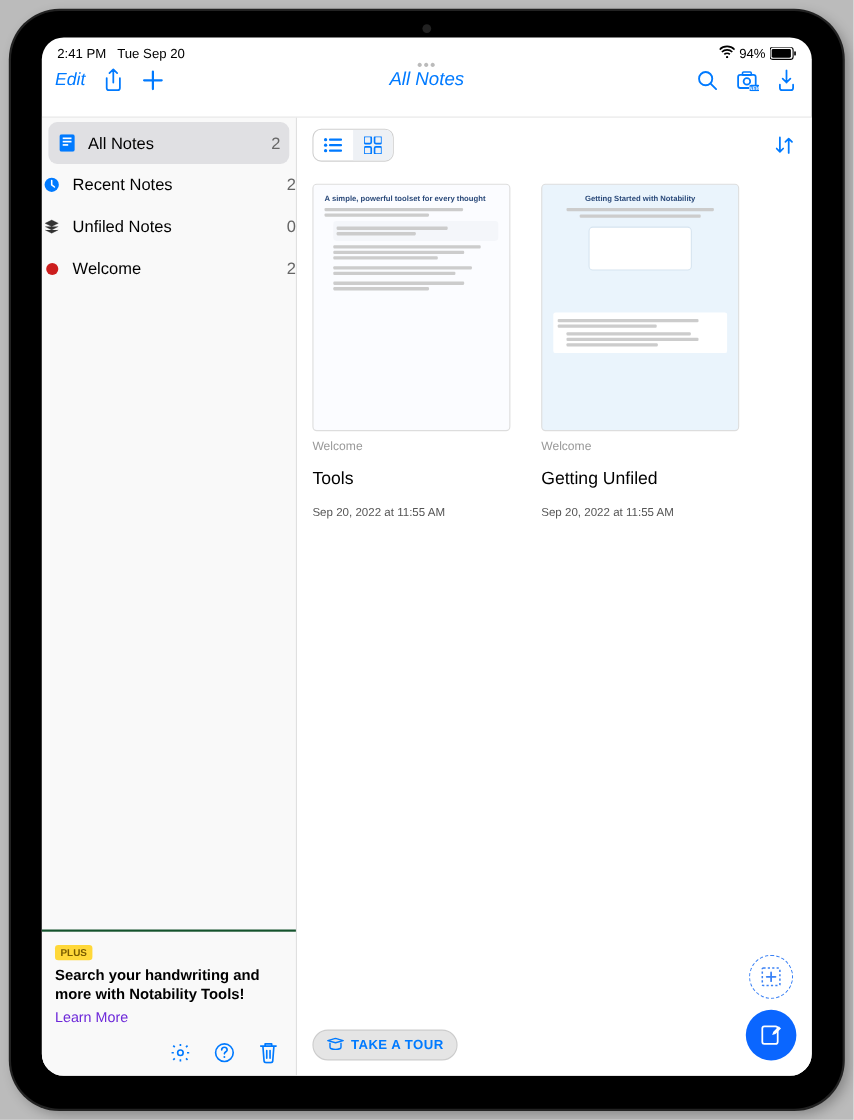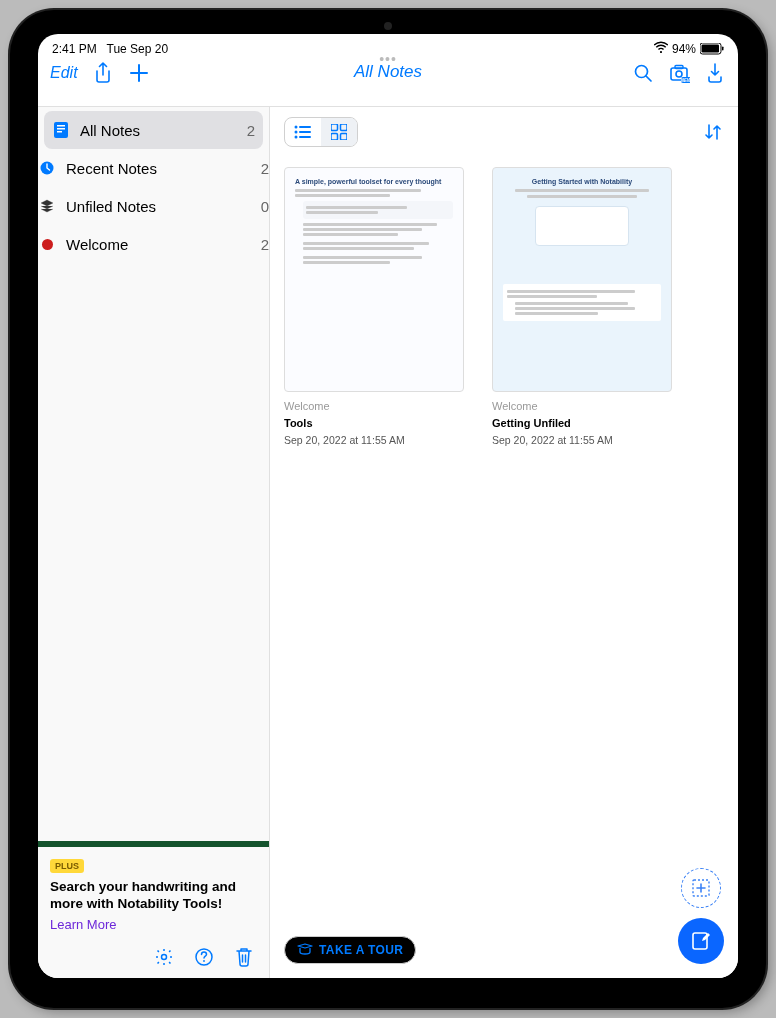--- a/index.html
+++ b/index.html
@@ -92,21 +92,21 @@
   background: #e0e0e3;
   border-radius: 8px;
   margin: 0 6px;
   padding: 0 8px;
 }
 .sidebar-item .icon { width: 18px; height:18px; margin-right: 10px; display:flex; align-items:center; justify-content:center;}
 .sidebar-item .count { margin-left: auto; color: #666; font-size:15px;}
 .red-dot { width:11px;height:11px;border-radius:50%;background:#cc1d1d;}
 .sidebar-spacer { flex: 1; }
 .plus-promo {
-  border-top: 6px solid #14532d;
+  border-top: 2px solid #14532d;
   padding: 10px 12px 8px;
   font-size: 13px;
 }
 .plus-badge {
   display:inline-block;
   background: #ffd839;
   color: #7a5c00;
   font-size: 9px;
   font-weight: 700;
   padding: 2px 5px;
@@ -137,27 +137,27 @@
 .note-thumb {
   width:180px; height:225px; border:1px solid #ddd; border-radius:4px;
   background:#fbfcff; padding:10px; font-size:5px; overflow:hidden; position:relative;
 }
 .note-thumb .th-title { font-size:7px; font-weight:600; color:#2b4a7a; margin-bottom:4px;}
 .note-thumb .th-line { height:3px; background:#ccc; margin:2px 0; border-radius:1px;}
 .note-thumb.blue-bg { background:#eaf4fc;}
 .nb-box { background:#fff; border:1px solid #d6e4f0; border-radius:4px; width:60%; height:40px; margin:8px auto;}
 .note-meta { margin-top:8px; }
 .note-folder { font-size:11px; color:#999;}
-.note-title { font-size:11px; font-weight:700; margin:5px 0;}
+.note-title { font-size:16px; font-weight:400; margin:15px 0;}
 .note-date { font-size:10.5px; color:#555;}
 .take-tour {
   position:absolute; bottom:14px; left:14px;
   border:1px solid #ccc; border-radius:16px; padding:6px 12px;
   display:flex; align-items:center; gap:6px; font-size:12px; color:#007AFF; font-weight:600; letter-spacing:0.4px;
-  cursor:pointer; background:#000000;
+  cursor:pointer; background:#e5e5e5;
 }
 .fab-stack { position:absolute; bottom:14px; right:14px; display:flex; flex-direction:column; gap:10px; align-items:center;}
 .fab {
   width:46px;height:46px;border-radius:23px;display:flex;align-items:center;justify-content:center;cursor:pointer;
 }
 .fab.primary { background:#0a66ff; color:#fff;}
 .fab.secondary { border:1px dashed #3b82f6; background:#fff; width:40px;height:40px;border-radius:20px;}
 </style>
 </head>
 <body>

